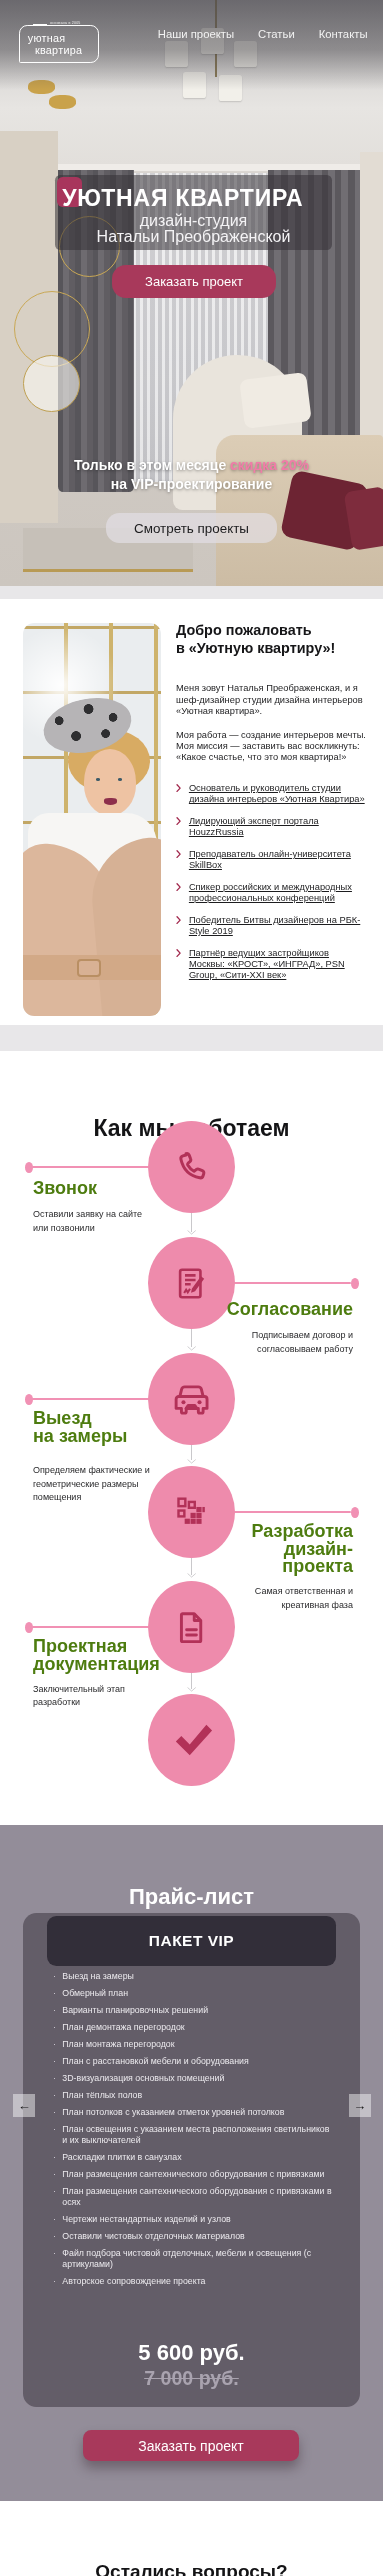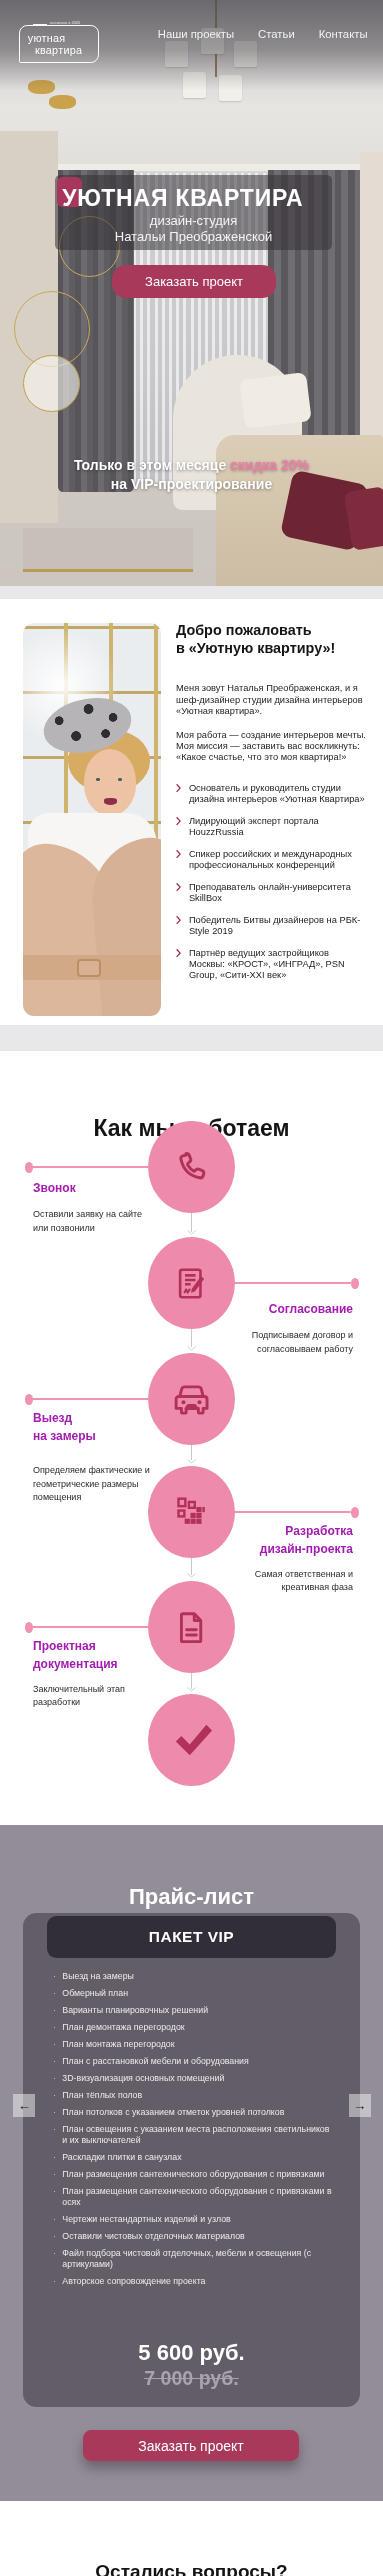--- a/index.html
+++ b/index.html
@@ -48,21 +48,21 @@
 
   .hero-nav{position:absolute;right:15.5px;top:28px;display:flex;gap:24px;}
   .hero-nav span{color:#f2f2f2;font-size:11.3px;cursor:pointer;}
 
   .hero-plate{position:absolute;left:55px;top:175px;width:277px;height:75px;border-radius:5.2px;
     background:rgba(52,50,54,.55);}
   .hero-badge{position:absolute;left:1.5px;top:2.1px;width:25px;height:30px;border-radius:5.7px;background:#a8355c;}
   .hero-title{position:absolute;left:7.2px;top:10.3px;width:266px;color:#fff;font-size:23px;font-weight:700;
     letter-spacing:0.8px;white-space:nowrap;}
   .hero-subtitle{position:absolute;left:0;top:38px;width:100%;text-align:center;color:#f4f3f5;
-    font-size:13px;line-height:15.5px;}
+    font-size:16px;line-height:15.5px;}
   .btn{display:flex;align-items:center;justify-content:center;cursor:pointer;}
   .hero-cta1{position:absolute;left:112px;top:265px;width:164px;height:33px;border-radius:14px;
     background:#a8395b;color:#fff;font-size:13px;}
   .hero-promo{position:absolute;left:0;top:456px;width:100%;text-align:center;color:#fff;
     font-size:14px;font-weight:700;line-height:19px;text-shadow:0 0.5px 3.1px rgba(0,0,0,.4);}
   .promo-accent{color:#f07ca8;}
   .hero-cta2{position:absolute;left:106px;top:513px;width:171px;height:30px;border-radius:13.4px;
     background:rgba(226,222,227,.72);color:#1c1c1e;font-size:13.4px;}
 
   .gap{background:#e8e7e9;}
@@ -89,45 +89,45 @@
   .pt-lips{left:81px;top:175px;width:13.4px;height:6.2px;border-radius:40% 40% 50% 50%;background:#8d2f4b;}
   .pt-shirt{left:5.2px;top:190px;width:129px;height:124px;background:#f7f6f4;border-radius:20.6px 31px 0 0;}
   .pt-vest-l{left:-13px;top:222px;width:103px;height:178px;background:#dcb79c;border-radius:31px 72px 0 0;transform:rotate(4deg);}
   .pt-vest-r{left:72px;top:216px;width:88px;height:183px;background:#d6b195;border-radius:62px 26px 0 0;transform:rotate(-5deg);}
   .pt-belt{left:0;top:332px;width:138px;height:25px;background:#d2a987;}
   .pt-buckle{left:54px;top:336px;width:24px;height:17.5px;border:2.1px solid #b98f63;border-radius:4.1px;background:#d8b194;}
 
   .welcome-text{position:absolute;left:176px;top:23px;width:190px;}
   .welcome-h{font-size:14.4px;font-weight:700;line-height:17.5px;color:#161618;margin:0 0 26px 0;}
   .welcome-p{font-size:9.3px;line-height:11.3px;color:#242426;margin:0 0 12.4px 0;}
-  .welcome-ul{list-style:none;margin:19.6px 0 0 0;padding:0;}
+  .welcome-ul{list-style:none;margin:19.6px 0 0 0;padding:0;text-decoration:underline;}
   .welcome-ul li{display:flex;gap:7.2px;margin-bottom:10.3px;font-size:9.3px;line-height:11.3px;color:#242426;}
   .chev{flex:0 0 5.7px;margin-top:1px;}
 
   
   .process{position:relative;height:774px;background:#fff;}
   .process-h{position:absolute;left:0;top:45px;width:100%;text-align:center;
     font-size:23px;font-weight:700;color:#141416;}
   .pcircle{position:absolute;left:148px;width:87px;height:92px;border-radius:50%;background:#ee8bac;
     display:flex;align-items:center;justify-content:center;}
   .vline{position:absolute;left:191px;width:1px;background:#c9c8cb;}
   .varrow{position:absolute;left:187px;width:9.3px;height:4.6px;}
   .hline{position:absolute;height:2.1px;background:#f191b4;border-radius:1px;}
   .hdot{position:absolute;width:7.7px;height:10.3px;border-radius:50%;background:#f191b4;}
   .step-lbl{position:absolute;}
-  .step-title{font-size:12px;font-weight:700;line-height:17.5px;color:#a21caf;}
+  .step-title{font-size:18px;font-weight:700;line-height:17.5px;color:#4d7c0f;}
   .step-desc{font-size:9px;line-height:13.4px;color:#2a2a2c;}
   .lbl-right{text-align:right;}
 
   
   .pricing{position:relative;height:676px;background:#938d99;}
   .pricing-h{position:absolute;left:0;top:40px;width:100%;text-align:center;color:#fff;
     font-size:22px;font-weight:700;}
   .price-card{position:absolute;left:23px;top:88px;width:337px;height:494px;border-radius:13.4px;background:#635d68;}
-  .vip-head{position:absolute;left:24px;top:2.6px;width:289px;height:42px;border-radius:9.3px;background:#322e39;
+  .vip-head{position:absolute;left:24px;top:2.6px;width:289px;height:50px;border-radius:9.3px;background:#322e39;
     display:flex;align-items:center;justify-content:center;color:#fff;font-size:15.5px;font-weight:700;letter-spacing:0.5px;}
   .vip-list{position:absolute;left:30px;top:58px;width:281px;list-style:none;margin:0;padding:0;}
   .vip-list li{position:relative;padding-left:9.3px;margin-bottom:6.2px;font-size:8.8px;line-height:10.8px;color:#eceaee;}
   .vip-list li::before{content:"·";position:absolute;left:0;top:0;color:#d9d5dd;}
   .price-new{position:absolute;left:0;top:427px;width:100%;text-align:center;color:#fff;
     font-size:22px;font-weight:700;}
   .price-old{position:absolute;left:0;top:454px;width:100%;text-align:center;color:#a9a3af;
     font-size:19.6px;font-weight:700;text-decoration:line-through;}
   .slide-btn{position:absolute;top:269px;width:21.6px;height:23px;background:rgba(255,255,255,.45);
     display:flex;align-items:center;justify-content:center;font-size:13px;color:#111;cursor:pointer;}
@@ -196,20 +196,21 @@
       </div>
     </div>
 
     <div class="btn hero-cta1">Заказать проект</div>
 
     <div class="hero-promo">
       <span>Только в этом месяце </span><span class="promo-accent">скидка 20%</span>
       <span style="display:block">на VIP-проектирование</span>
     </div>
 
+    <div class="btn hero-cta2">Смотреть проекты</div>
   </section>
 
   <div class="gap gap1"></div>
 
   <section class="welcome">
     <div class="portrait">
       <div class="pt pt-grid"></div>
       <div class="pt pt-glow"></div>
       <div class="pt pt-hair"></div>
       <div class="pt pt-beret"></div>
@@ -241,27 +242,27 @@
         <li>
             <svg class="chev" width="5.7" height="8.2" viewBox="0 0 10 16">
               <path d="M1.5 1.5 L7.5 8 L1.5 14.5" fill="none" stroke="#a2294e" stroke-width="2.6" stroke-linecap="round" stroke-linejoin="round"></path>
             </svg>
             <span>Лидирующий эксперт портала HouzzRussia</span>
           </li>
         <li>
             <svg class="chev" width="5.7" height="8.2" viewBox="0 0 10 16">
               <path d="M1.5 1.5 L7.5 8 L1.5 14.5" fill="none" stroke="#a2294e" stroke-width="2.6" stroke-linecap="round" stroke-linejoin="round"></path>
             </svg>
+            <span>Преподаватель онлайн-университета SkillBox</span>
+          </li>
+        <li>
+            <svg class="chev" width="5.7" height="8.2" viewBox="0 0 10 16">
+              <path d="M1.5 1.5 L7.5 8 L1.5 14.5" fill="none" stroke="#a2294e" stroke-width="2.6" stroke-linecap="round" stroke-linejoin="round"></path>
+            </svg>
             <span>Спикер российских и международных профессиональных конференций</span>
-          </li>
-        <li>
-            <svg class="chev" width="5.7" height="8.2" viewBox="0 0 10 16">
-              <path d="M1.5 1.5 L7.5 8 L1.5 14.5" fill="none" stroke="#a2294e" stroke-width="2.6" stroke-linecap="round" stroke-linejoin="round"></path>
-            </svg>
-            <span>Преподаватель онлайн-университета SkillBox</span>
           </li>
         <li>
             <svg class="chev" width="5.7" height="8.2" viewBox="0 0 10 16">
               <path d="M1.5 1.5 L7.5 8 L1.5 14.5" fill="none" stroke="#a2294e" stroke-width="2.6" stroke-linecap="round" stroke-linejoin="round"></path>
             </svg>
             <span>Победитель Битвы дизайнеров на РБК-Style 2019</span>
           </li>
         <li>
             <svg class="chev" width="5.7" height="8.2" viewBox="0 0 10 16">
               <path d="M1.5 1.5 L7.5 8 L1.5 14.5" fill="none" stroke="#a2294e" stroke-width="2.6" stroke-linecap="round" stroke-linejoin="round"></path>

